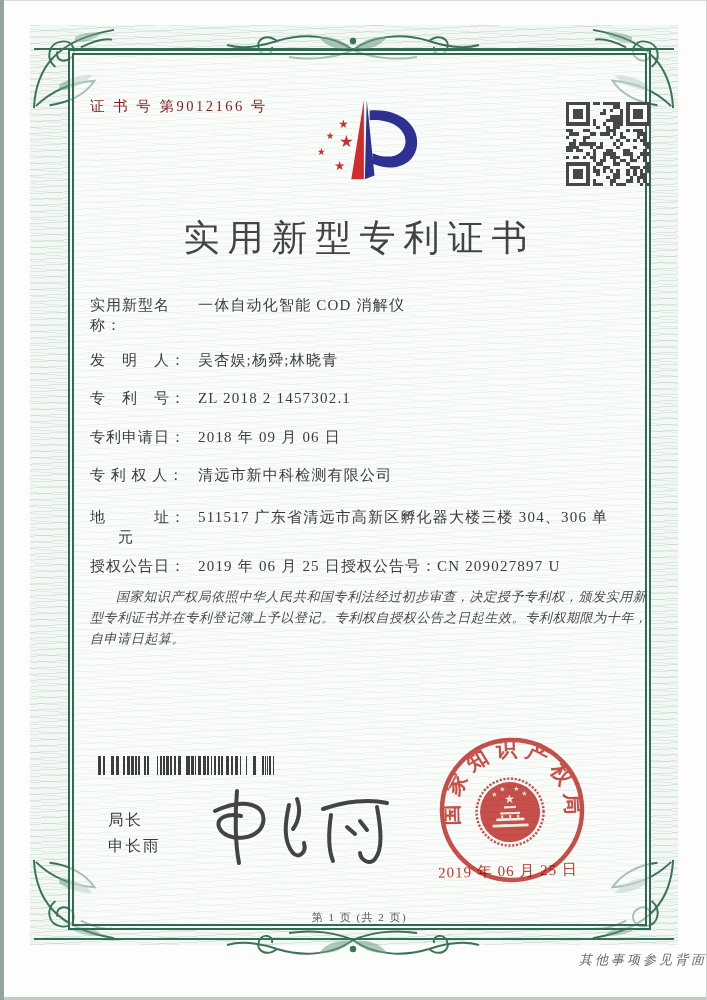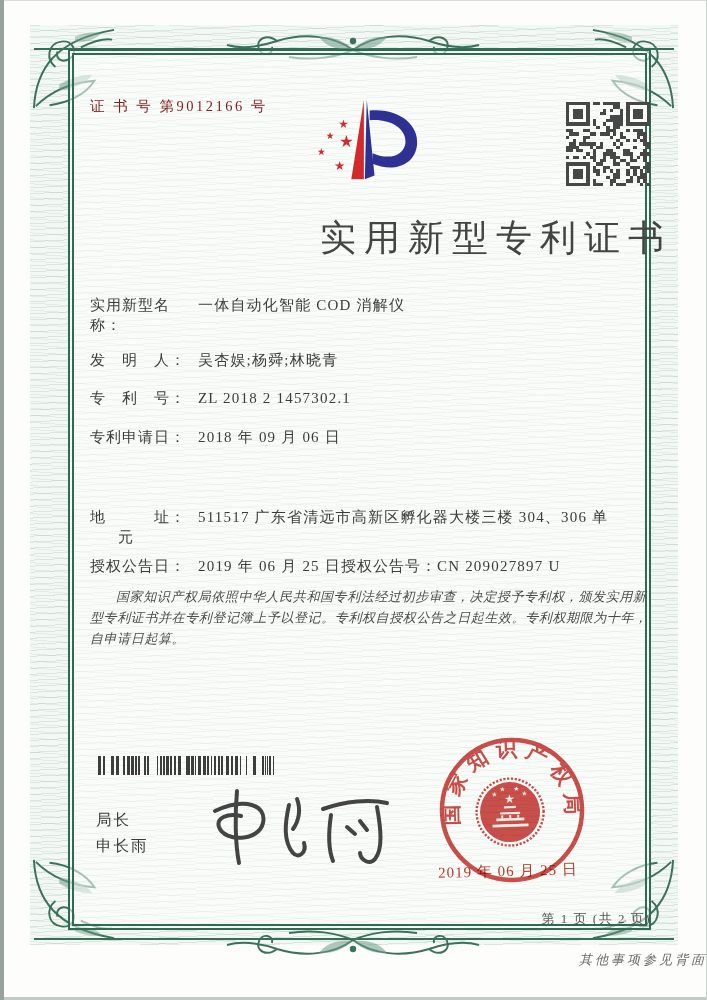--- a/index.html
+++ b/index.html
@@ -21,44 +21,44 @@
   .frame{
     position:absolute; left:68px; top:49px; width:583px; height:881px;
     box-sizing:border-box; border:6px double #2f6b52;
     background:rgba(255,255,255,.55);
   }
   .orn{position:absolute;}
   .cert-no{position:absolute; left:90px; top:97px; font-size:14.5px; letter-spacing:2.5px; color:#7f1d1d;}
   .logo{position:absolute; left:300px; top:90px; width:150px; height:104px;}
   .qr{position:absolute; left:566px; top:102px; width:84px; height:84px;}
   .title{
-    position:absolute; left:68px; top:214px; width:583px; text-align:right;
-    font-size:36px; letter-spacing:8px; color:#444; font-weight:500;margin-left:21px;
+    position:absolute; left:68px; top:214px; width:583px; text-align:center;
+    font-size:36px; letter-spacing:8px; color:#444; font-weight:500;
   }
   .field{position:absolute; left:90px; width:560px; font-size:15px; color:#3c3c3c; letter-spacing:1px; line-height:1.35;}
   .field .lbl{display:inline-block; width:108px; vertical-align:top;}
   .field .val{letter-spacing:1.2px;}
   .f0{top:295px}.f1{top:350px}.f2{top:388px}.f3{top:427px}.f4{top:465px}.f5{top:507px}
   .addr2{margin-left:28px;}
   .grant{top:556px; display:flex;align-items:center;}
   .grant .g2l{}
   .paras{
     position:absolute; left:90px; top:586px; width:558px;
     font-size:13px; line-height:21px; letter-spacing:.6px; color:#4a4a4a; font-style:italic;
   }
   .paras p{margin:0 0 1px 0; text-indent:2em;}
   .barcode{position:absolute; left:95px; top:756px; width:185px; height:19px;}
-  .director{position:absolute; left:96px; top:807px; font-size:15.5px; letter-spacing:2px; color:#3a3a3a; line-height:26px;}
+  .director{position:absolute; left:108px; top:807px; font-size:15.5px; letter-spacing:2px; color:#3a3a3a; line-height:26px;}
   .signature{position:absolute; left:185px; top:783px; width:210px; height:85px; opacity:.88;}
   .seal{position:absolute; left:434px; top:732px; width:156px; height:156px; mix-blend-mode:multiply; opacity:.92; transform:rotate(-2deg);}
   .seal-date{
     position:absolute; left:426px; top:862px; width:164px; text-align:center;
     color:#c0392f; font-size:15px; letter-spacing:1px; transform:rotate(-1.5deg); mix-blend-mode:multiply;
   }
-  .footer{position:absolute; left:68px; top:910px; width:583px; text-align:right; font-size:13px; letter-spacing:1.5px; color:#555;}
+  .footer{position:absolute; left:68px; top:910px; width:583px; text-align:center; font-size:11px; letter-spacing:1.5px; color:#555;}
   .backnote{position:absolute; left:0; top:951px; width:707px; text-align:right; font-size:13px; letter-spacing:3px; color:#6b6b6b; font-style:italic;}
   svg{display:block;}
 </style>
 </head>
 <body>
 
 <div class="page">
 
   <div class="band"></div>
   <div class="rule" style="left:34px; top:48px; width:640px;"></div>
@@ -341,20 +341,23 @@
   </div>
   <div class="field f1">
     <span class="lbl">发　明　人：</span><span class="val">吴杏娱;杨舜;林晓青</span>
   </div>
   <div class="field f2">
     <span class="lbl">专　利　号：</span><span class="val">ZL 2018 2 1457302.1</span>
   </div>
   <div class="field f3">
     <span class="lbl">专利申请日：</span><span class="val">2018 年 09 月 06 日</span>
   </div>
+  <div class="field f4">
+    <span class="lbl">专 利 权 人：</span><span class="val">清远市新中科检测有限公司</span>
+  </div>
   <div class="field f5">
     <span class="lbl">地　　　址：</span><span class="val">511517 广东省清远市高新区孵化器大楼三楼 304、306 单</span>
     <div class="addr2 val">元</div>
   </div>
   <div class="field grant">
     <span class="lbl">授权公告日：</span>
       <span class="val">2019 年 06 月 25 日</span>
     <span class="g2l">授权公告号：</span>
       <span class="val">CN 209027897 U</span>
   </div>

